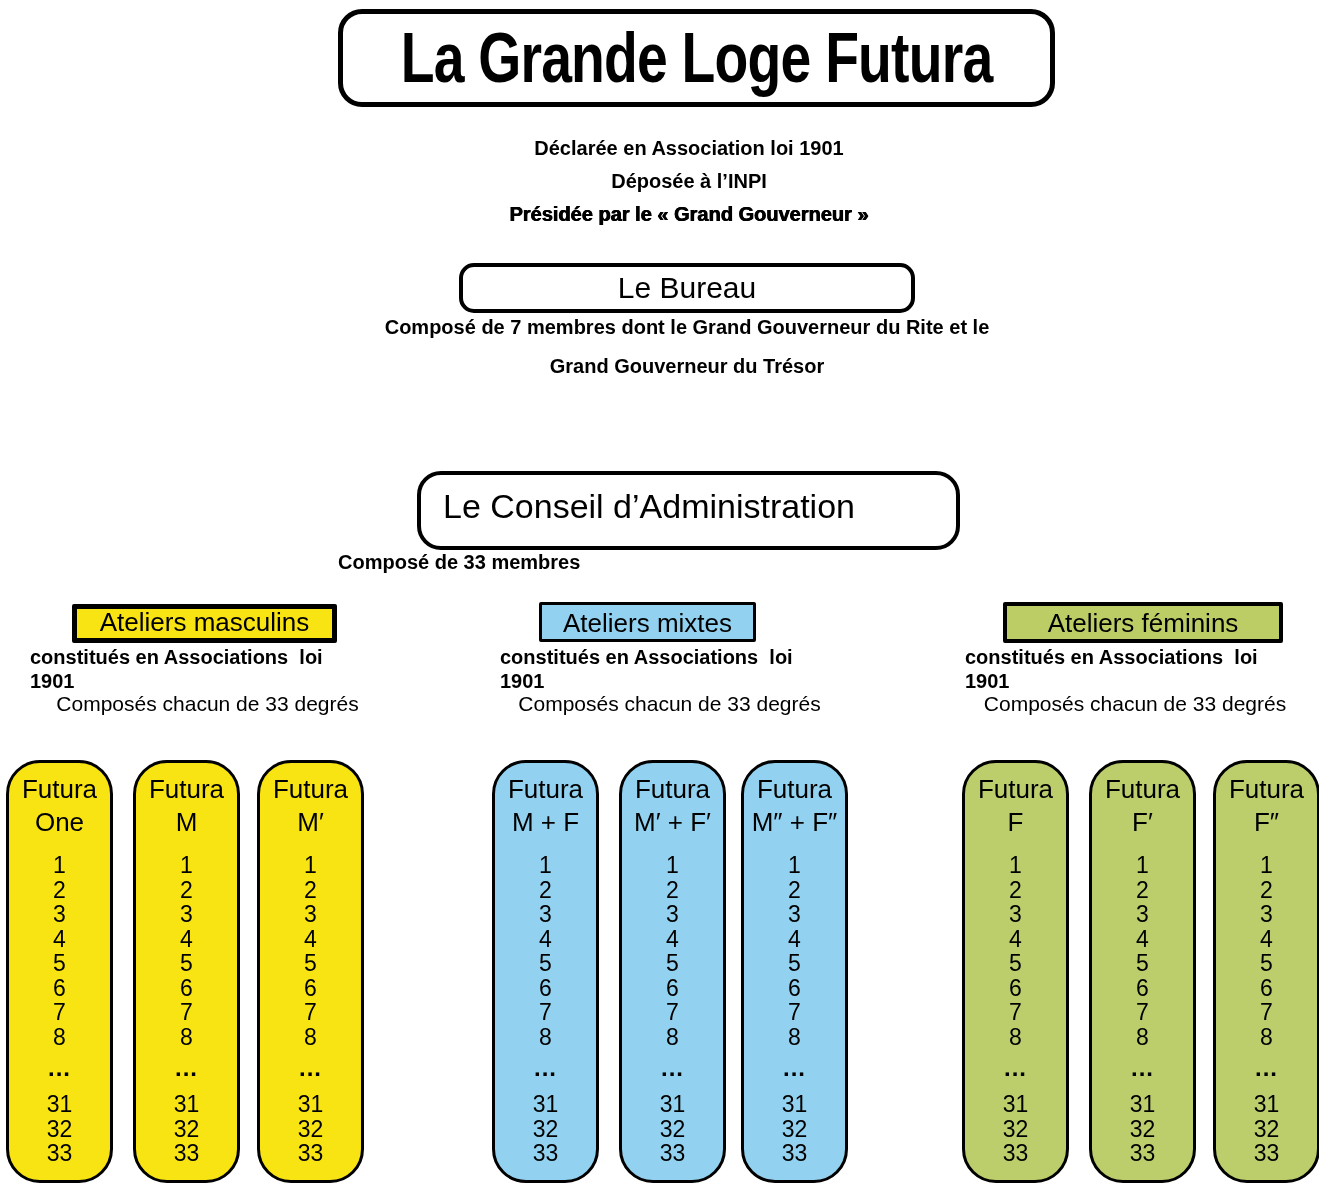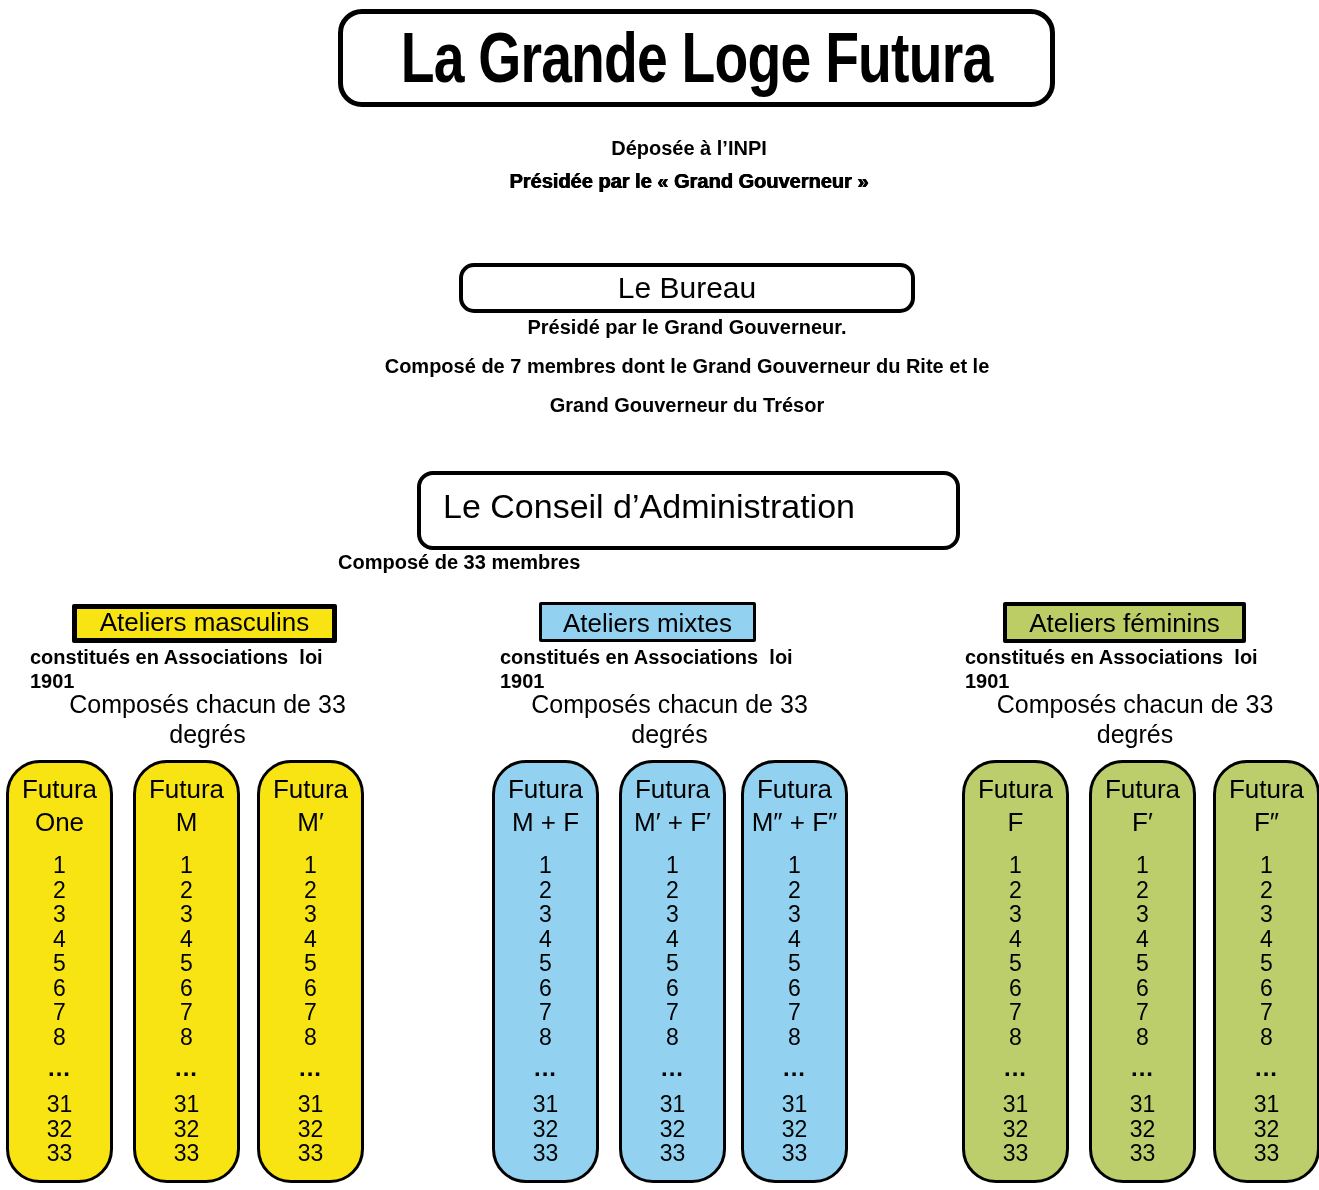--- a/index.html
+++ b/index.html
@@ -36,51 +36,51 @@
   }
   #bureau-title { font-size:30px; }
   #bureau-notes {
     left:337px; top:308px; width:700px; text-align:center;
     font-size:20px; font-weight:bold; line-height:39px;
   }
 
   
   #conseil-box {
     left:417px; top:471px; width:543px; height:79px;
-    border:4px solid #000; border-radius:16px; box-sizing:border-box;
+    border:4px solid #000; border-radius:24px; box-sizing:border-box;
     display:flex; align-items:center; background:#fff;
     padding-left:22px; padding-bottom:8px;
   }
   #conseil-title { font-size:34px; }
   #conseil-subtitle {
     left:338px; top:549px; width:700px; text-align:left;
     font-size:20px; font-weight:bold; line-height:26px;
   }
 
   
   .group-header {
     position:absolute; box-sizing:border-box; border-style:solid; border-color:#000;
     display:flex; align-items:flex-end; justify-content:center;
     font-size:26px; border-radius:2px;
   }
   #hdr0 { left:72px;  top:604px; width:265px; height:39px; background:#F8E413; border-width:5px; }
   #hdr1 { left:539px; top:602px; width:217px; height:40px; background:#92D2F0; border-width:3px; }
-  #hdr2 { left:1003px;top:602px; width:243px; height:41px; background:#BCCD66; border-width:4px; }
+  #hdr2 { left:1003px;top:602px; width:280px; height:41px; background:#BCCD66; border-width:4px; }
 
   .note1 {
     position:absolute; top:645px; text-align:left;
     font-size:20px; font-weight:bold; white-space:pre-wrap; line-height:24px;
   }
   #n1a { left:30px;  width:340px; }
   #n1b { left:500px; width:340px; }
   #n1c { left:965px; width:340px; }
 
   .note2 {
     position:absolute; top:689px; text-align:center;
-    font-size:25px; line-height:30px;
+    font-size:21px; line-height:30px;
   }
   #n2a { left:35px;  width:345px; }
   #n2b { left:497px; width:345px; }
   #n2c { left:960px; width:350px; }
 
   
   .pill {
     position:absolute; top:760px; width:107px; height:423px;
     border:3.5px solid #000; border-radius:34px; box-sizing:border-box;
     display:flex; flex-direction:column; align-items:center;
@@ -101,29 +101,29 @@
   .pill-dots { font-size:24px; font-weight:bold; line-height:30px; margin-top:4px; letter-spacing:1px; }
 </style>
 </head>
 <body>
 
 <div class="abs" id="title-box">
   <span id="title-text">La Grande Loge Futura</span>
 </div>
 
 <div class="abs" id="intro">
+  <div>Déclarée en Association loi 1901</div>
   <div>Déposée à l’INPI</div>
   <div class="heavier">Présidée par le « Grand Gouverneur »</div>
 </div>
 
 <div class="abs" id="bureau-box">
   <span id="bureau-title">Le Bureau</span>
 </div>
 <div class="abs" id="bureau-notes">
-  <div>Présidé par le Grand Gouverneur.</div>
   <div>Composé de 7 membres dont le Grand Gouverneur du Rite et le</div>
   <div>Grand Gouverneur du Trésor</div>
 </div>
 
 <div class="abs" id="conseil-box">
   <span id="conseil-title">Le Conseil d’Administration</span>
 </div>
 <div class="abs" id="conseil-subtitle">Composé de 33 membres</div>
 
 <div class="group-header" id="hdr0">

